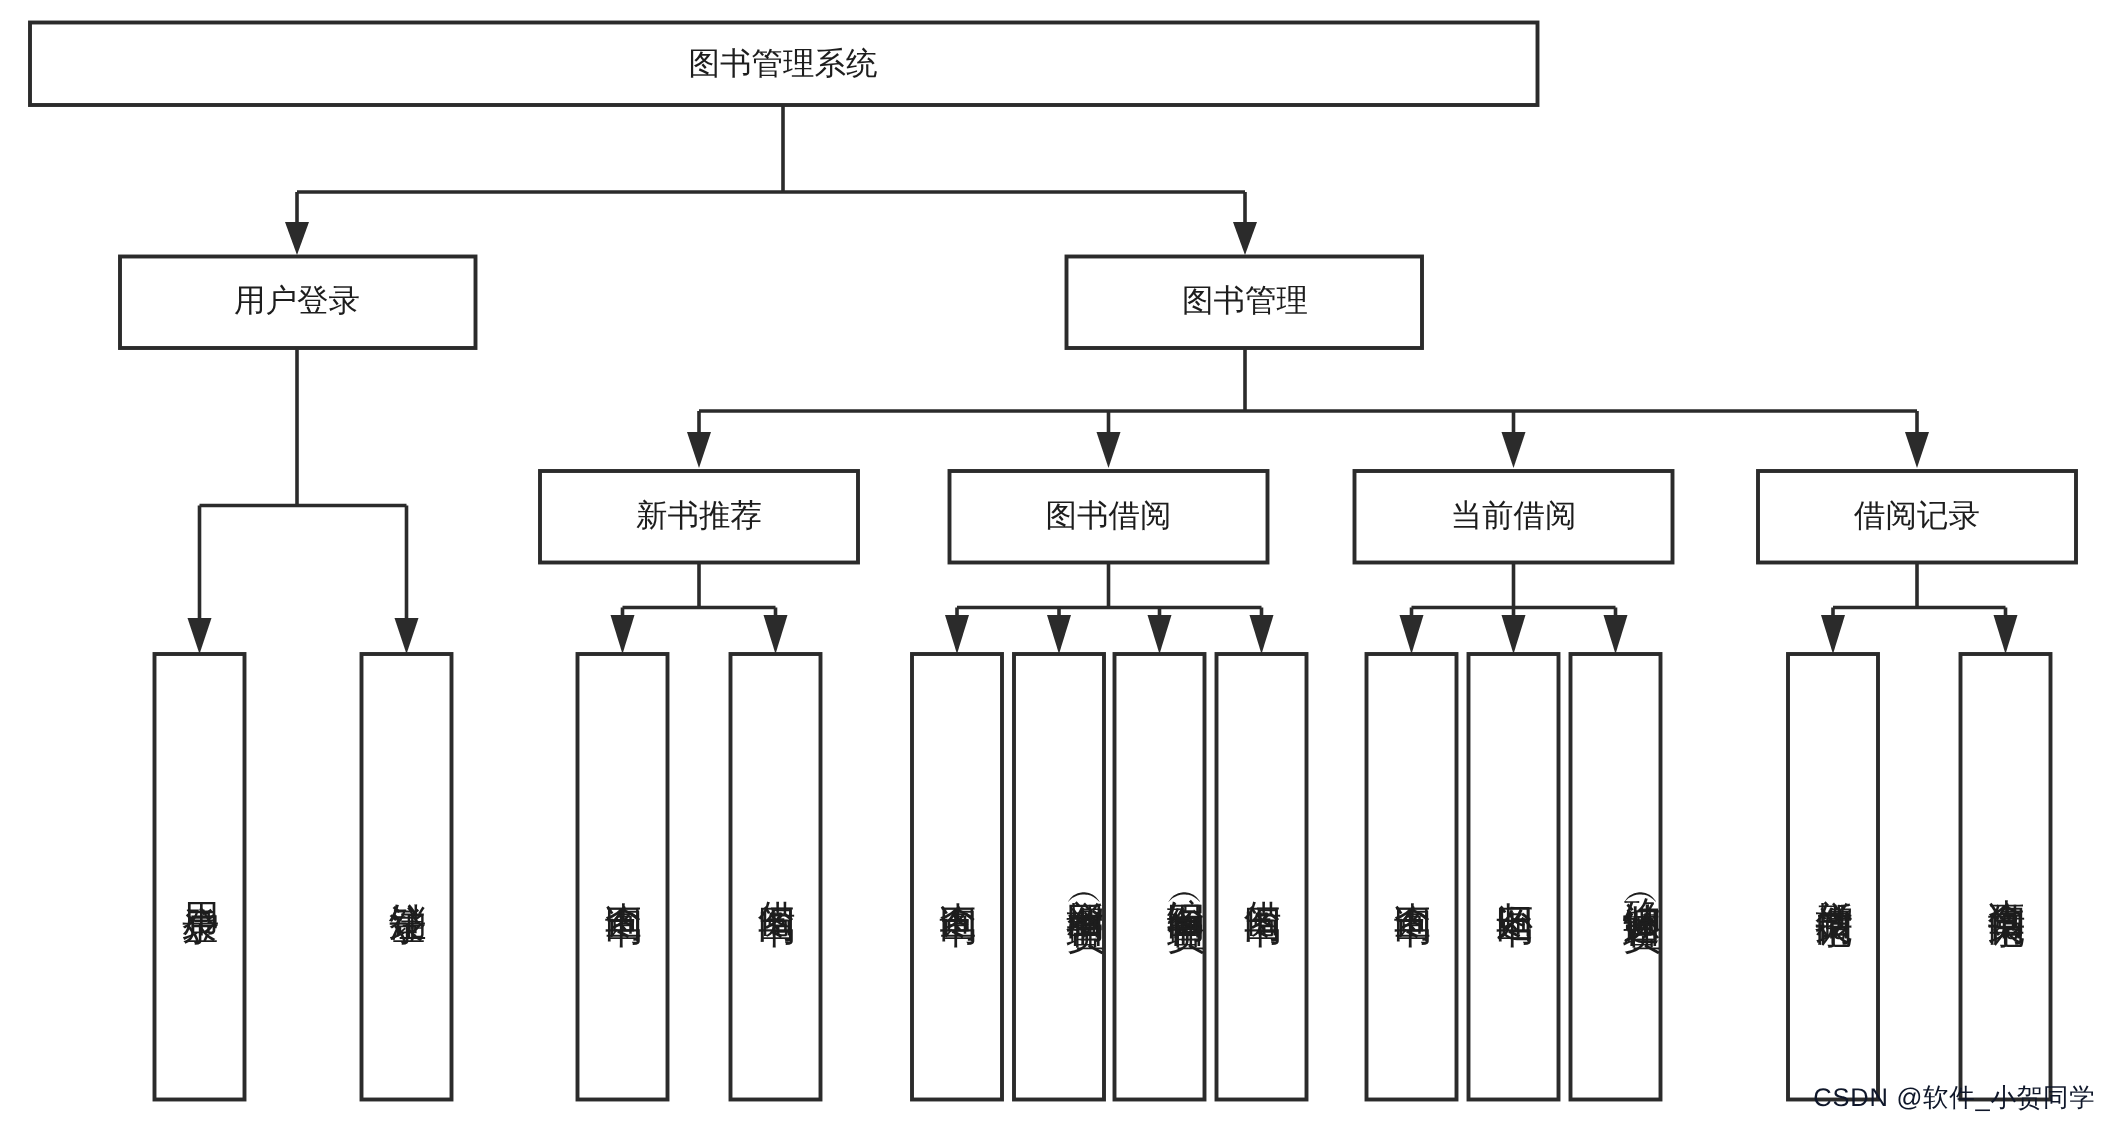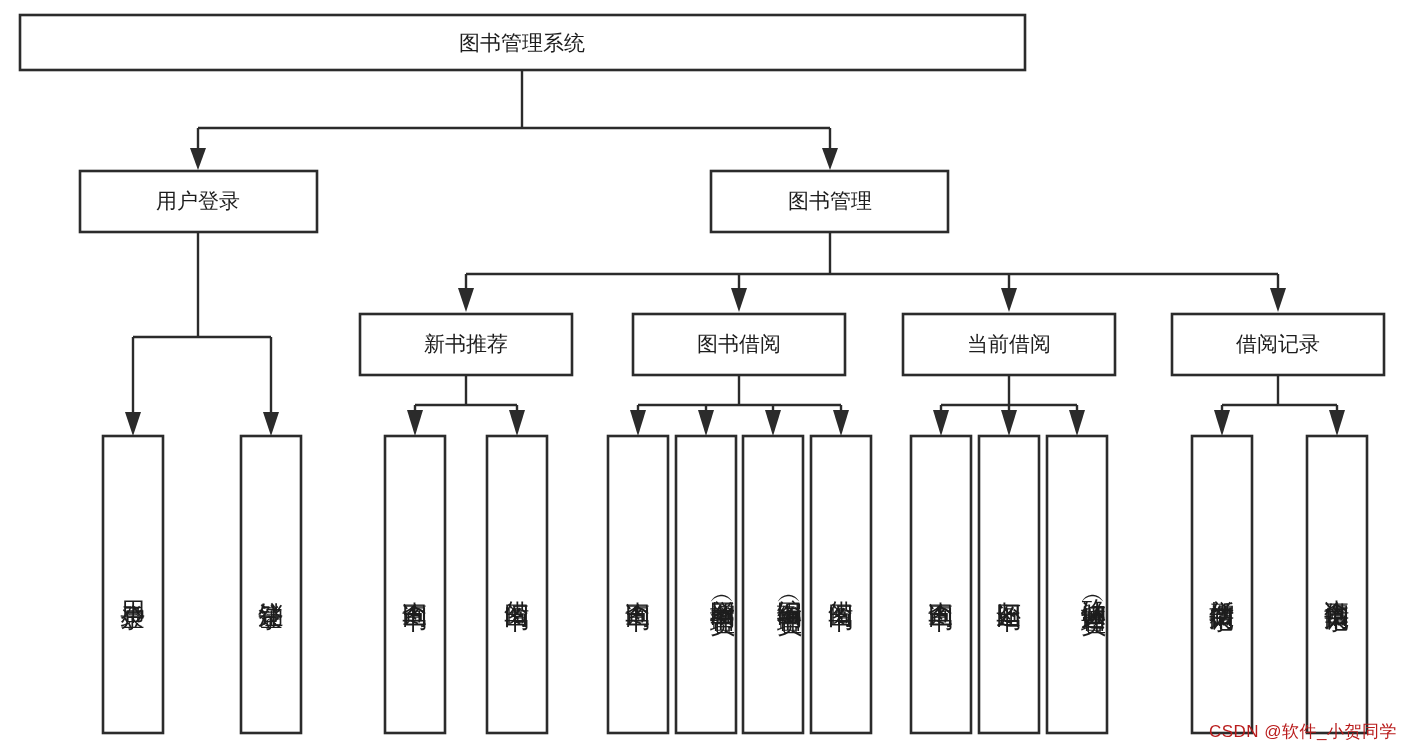--- a/index.html
+++ b/index.html
@@ -65,21 +65,21 @@
   }
   .leaf-label.center-v {
     align-items: center;
   }
   .watermark {
     position: absolute;
     right: 8px;
     bottom: 4px;
     font-family: "Liberation Sans", "DejaVu Sans", sans-serif;
     font-size: 17px;
-    color: #b91c1c;
+    color: #0f172a;
     white-space: nowrap;
     letter-spacing: 0.5px;
   }
 </style>
 </head>
 <body>
 
 <div id="diagram-root">
 
   <svg id="tree-svg" viewBox="0 0 1405 747">

